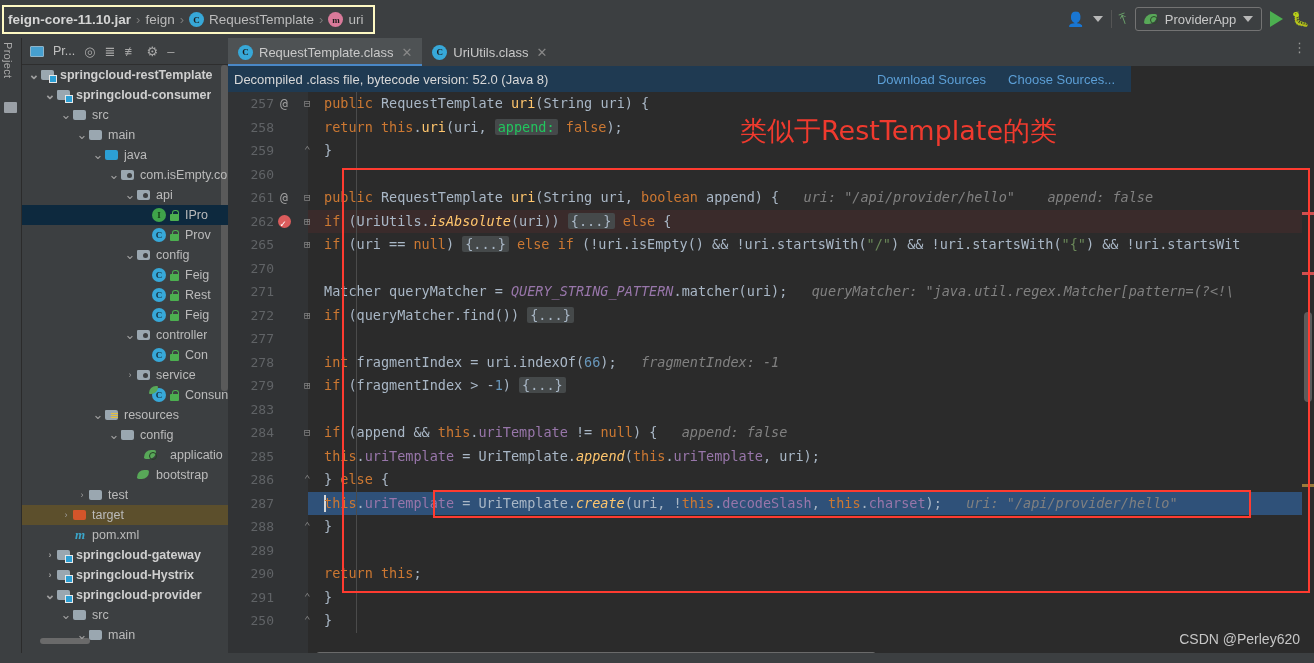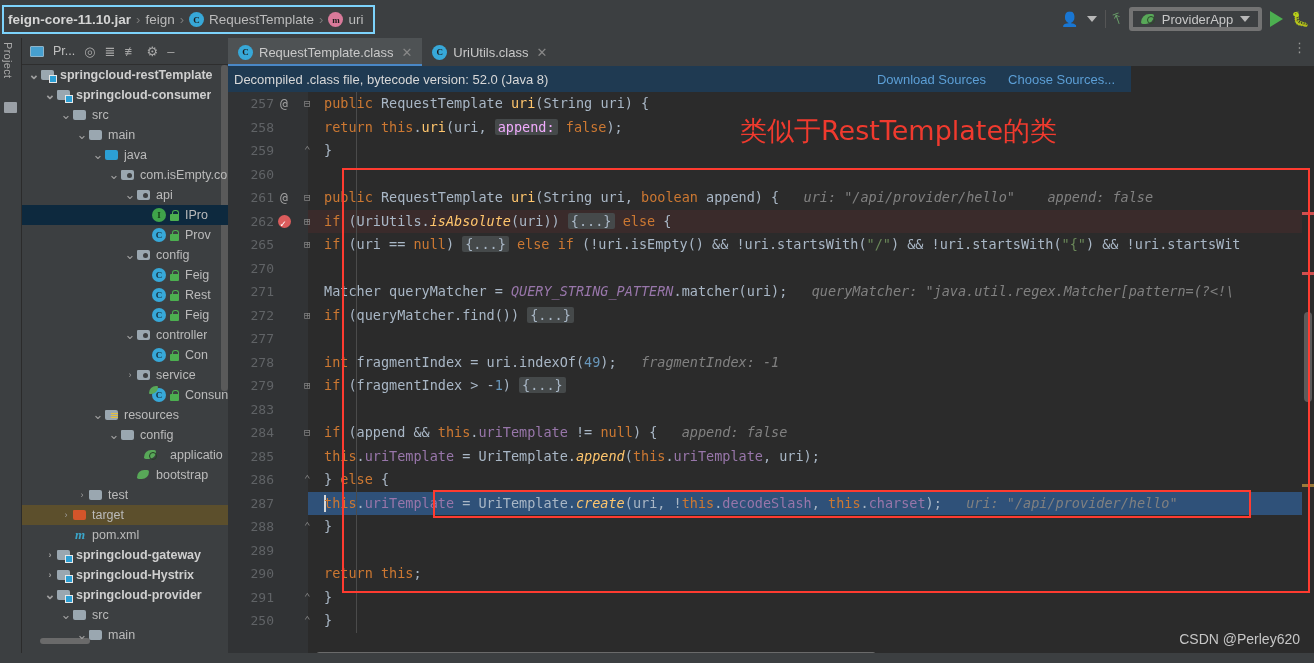--- a/index.html
+++ b/index.html
@@ -11,21 +11,21 @@
   }
   .app { position:relative; width:1314px; height:663px; background:#3c3f41; }
 
   
   .toolbar {
     position:absolute; left:0; top:0; width:1314px; height:38px;
     background:#3c3f41; display:flex; align-items:center;
   }
   .breadcrumb-box {
     position:absolute; left:2px; top:5px; height:29px;
-    border:2px solid #7dd3fc; display:flex; align-items:center;
+    border:2px solid #fef9c3; display:flex; align-items:center;
     padding:0 10px 0 4px;
   }
   .crumb {
     display:flex; align-items:center; gap:5px;
     font-size:13.5px; color:#bbbbbb; white-space:nowrap;
   }
   .crumb.bold { font-weight:bold; color:#d5d5d5; }
   .crumb-sep { color:#7a7a7a; font-size:13px; margin:0 5px; }
   .badge-c, .badge-m {
     width:15px; height:15px; border-radius:50%;
@@ -34,21 +34,21 @@
     font-family:"Liberation Serif", serif;
   }
   .badge-c { background:#37a8d8; }
   .badge-m { background:#d97a9a; }
 
   .tb-right { position:absolute; right:4px; top:0; height:38px; display:flex; align-items:center; gap:8px; }
   .tb-ico { color:#b0b0b0; font-size:14px; cursor:default; display:flex; align-items:center; }
   .tb-sep { width:1px; height:18px; background:#555; }
   .run-config {
     display:flex; align-items:center; gap:7px;
-    border:4px solid #737373; border-radius:3px;
+    border:1px solid #737373; border-radius:3px;
     padding:3px 8px; height:24px; color:#c8c8c8; font-size:13px;
   }
   .leaf {
     width:14px; height:13px; position:relative;
   }
   .leaf::before {
     content:""; position:absolute; left:0; top:1px; width:13px; height:10px;
     background:#58a858; border-radius:9px 2px 9px 2px;
   }
   .leaf::after {
@@ -191,21 +191,21 @@
   
   .kw   { color:#cc7832; }
   .fn   { color:#ffc66d; }
   .fni  { color:#ffc66d; font-style:italic; }
   .fld  { color:#9876aa;text-align:right; }
   .fldi { color:#9876aa; font-style:italic; }
   .str  { color:#6a8759; }
   .num2 { color:#6897bb; }
   .pln  { color:#a9b7c6; }
   .hint { color:#808080; font-style:italic; }
-  .chip { background:#45494a; color:#f0abfc; padding:0 3px; border-radius:2px;text-align:right; }
+  .chip { background:#45494a; color:#22c55e; padding:0 3px; border-radius:2px;text-align:right; }
   .chipf{ background:#45494a; color:#a9b7c6; padding:0 3px; border-radius:2px; }
 
   
   .caret { position:absolute; left:96px; top:3px; width:2px; height:17px; background:#d8d8d8; }
 
   
   .redbox { position:absolute; border:2.5px solid #ff3b30; pointer-events:none; }
   .cn-note {
     position:absolute; color:#f03a2e; font-size:27px; font-weight:500;
     font-family:"DejaVu Sans", sans-serif; white-space:nowrap;
@@ -470,21 +470,21 @@
           <div class="ln"><span class="num">258</span><span class="code"><span class="kw">return </span><span class="kw">this</span><span class="pln">.</span><span class="fn">uri</span><span class="pln">(uri, </span><span class="chip">append:</span><span class="pln"> </span><span class="kw">false</span><span class="pln">);</span></span></div>
           <div class="ln"><span class="num">259</span><span class="fold">⌃</span><span class="code"><span class="pln">}</span></span></div>
           <div class="ln"><span class="num">260</span><span class="code"></span></div>
           <div class="ln"><span class="num">261</span><span class="at">@</span><span class="fold">⊟</span><span class="code"><span class="kw">public </span><span class="pln">RequestTemplate </span><span class="fn">uri</span><span class="pln">(</span><span class="pln">String </span><span class="pln">uri, </span><span class="kw">boolean </span><span class="pln">append) {</span><span class="hint">   uri: "/api/provider/hello"    append: false</span></span></div>
           <div class="ln"><div style="position: absolute; inset: 0px 0px 0px 80px; background: rgb(58, 43, 43);"></div><span class="num">262</span><span class="bp"></span><span class="fold">⊞</span><span class="code"><span class="kw">if </span><span class="pln">(UriUtils.</span><span class="fni">isAbsolute</span><span class="pln">(uri)) </span><span class="chipf">{...}</span><span class="pln"> </span><span class="kw">else</span><span class="pln"> {</span></span></div>
           <div class="ln"><span class="num">265</span><span class="fold">⊞</span><span class="code"><span class="kw">if </span><span class="pln">(uri == </span><span class="kw">null</span><span class="pln">) </span><span class="chipf">{...}</span><span class="pln"> </span><span class="kw">else</span><span class="pln"> </span><span class="kw">if</span><span class="pln"> (!uri.isEmpty() &amp;&amp; !uri.startsWith(</span><span class="str">"/"</span><span class="pln">) &amp;&amp; !uri.startsWith(</span><span class="str">"{"</span><span class="pln">) &amp;&amp; !uri.startsWit</span></span></div>
           <div class="ln"><span class="num">270</span><span class="code"></span></div>
           <div class="ln"><span class="num">271</span><span class="code"><span class="pln">Matcher queryMatcher = </span><span class="fldi">QUERY_STRING_PATTERN</span><span class="pln">.matcher(uri);</span><span class="hint">   queryMatcher: "java.util.regex.Matcher[pattern=(?&lt;!\</span></span></div>
           <div class="ln"><span class="num">272</span><span class="fold">⊞</span><span class="code"><span class="kw">if </span><span class="pln">(queryMatcher.find()) </span><span class="chipf">{...}</span></span></div>
           <div class="ln"><span class="num">277</span><span class="code"></span></div>
-          <div class="ln"><span class="num">278</span><span class="code"><span class="kw">int </span><span class="pln">fragmentIndex = uri.indexOf(</span><span class="num2">49</span><span class="pln">);</span><span class="hint">   fragmentIndex: -1</span></span></div>
+          <div class="ln"><span class="num">278</span><span class="code"><span class="kw">int </span><span class="pln">fragmentIndex = uri.indexOf(</span><span class="num2">66</span><span class="pln">);</span><span class="hint">   fragmentIndex: -1</span></span></div>
           <div class="ln"><span class="num">279</span><span class="fold">⊞</span><span class="code"><span class="kw">if </span><span class="pln">(fragmentIndex &gt; -</span><span class="num2">1</span><span class="pln">) </span><span class="chipf">{...}</span></span></div>
           <div class="ln"><span class="num">283</span><span class="code"></span></div>
           <div class="ln"><span class="num">284</span><span class="fold">⊟</span><span class="code"><span class="kw">if </span><span class="pln">(append &amp;&amp; </span><span class="kw">this</span><span class="pln">.</span><span class="fld">uriTemplate</span><span class="pln"> != </span><span class="kw">null</span><span class="pln">) {</span><span class="hint">   append: false</span></span></div>
           <div class="ln"><span class="num">285</span><span class="code"><span class="kw">this</span><span class="pln">.</span><span class="fld">uriTemplate</span><span class="pln"> = UriTemplate.</span><span class="fni">append</span><span class="pln">(</span><span class="kw">this</span><span class="pln">.</span><span class="fld">uriTemplate</span><span class="pln">, uri);</span></span></div>
           <div class="ln"><span class="num">286</span><span class="fold">⌃</span><span class="code"><span class="pln">} </span><span class="kw">else</span><span class="pln"> {</span></span></div>
           <div class="ln"><div style="position: absolute; inset: 0px 0px 0px 80px; background: rgb(47, 81, 121);"></div><span class="num">287</span><span class="caret"></span><span class="code"><span class="kw">this</span><span class="pln">.</span><span class="fld">uriTemplate</span><span class="pln"> = UriTemplate.</span><span class="fni">create</span><span class="pln">(uri, !</span><span class="kw">this</span><span class="pln">.</span><span class="fld">decodeSlash</span><span class="pln">, </span><span class="kw">this</span><span class="pln">.</span><span class="fld">charset</span><span class="pln">);</span><span class="hint">   uri: "/api/provider/hello"</span></span></div>
           <div class="ln"><span class="num">288</span><span class="fold">⌃</span><span class="code"><span class="pln">}</span></span></div>
           <div class="ln"><span class="num">289</span><span class="code"></span></div>
           <div class="ln"><span class="num">290</span><span class="code"><span class="kw">return </span><span class="kw">this</span><span class="pln">;</span></span></div>
           <div class="ln"><span class="num">291</span><span class="fold">⌃</span><span class="code"><span class="pln">}</span></span></div>

